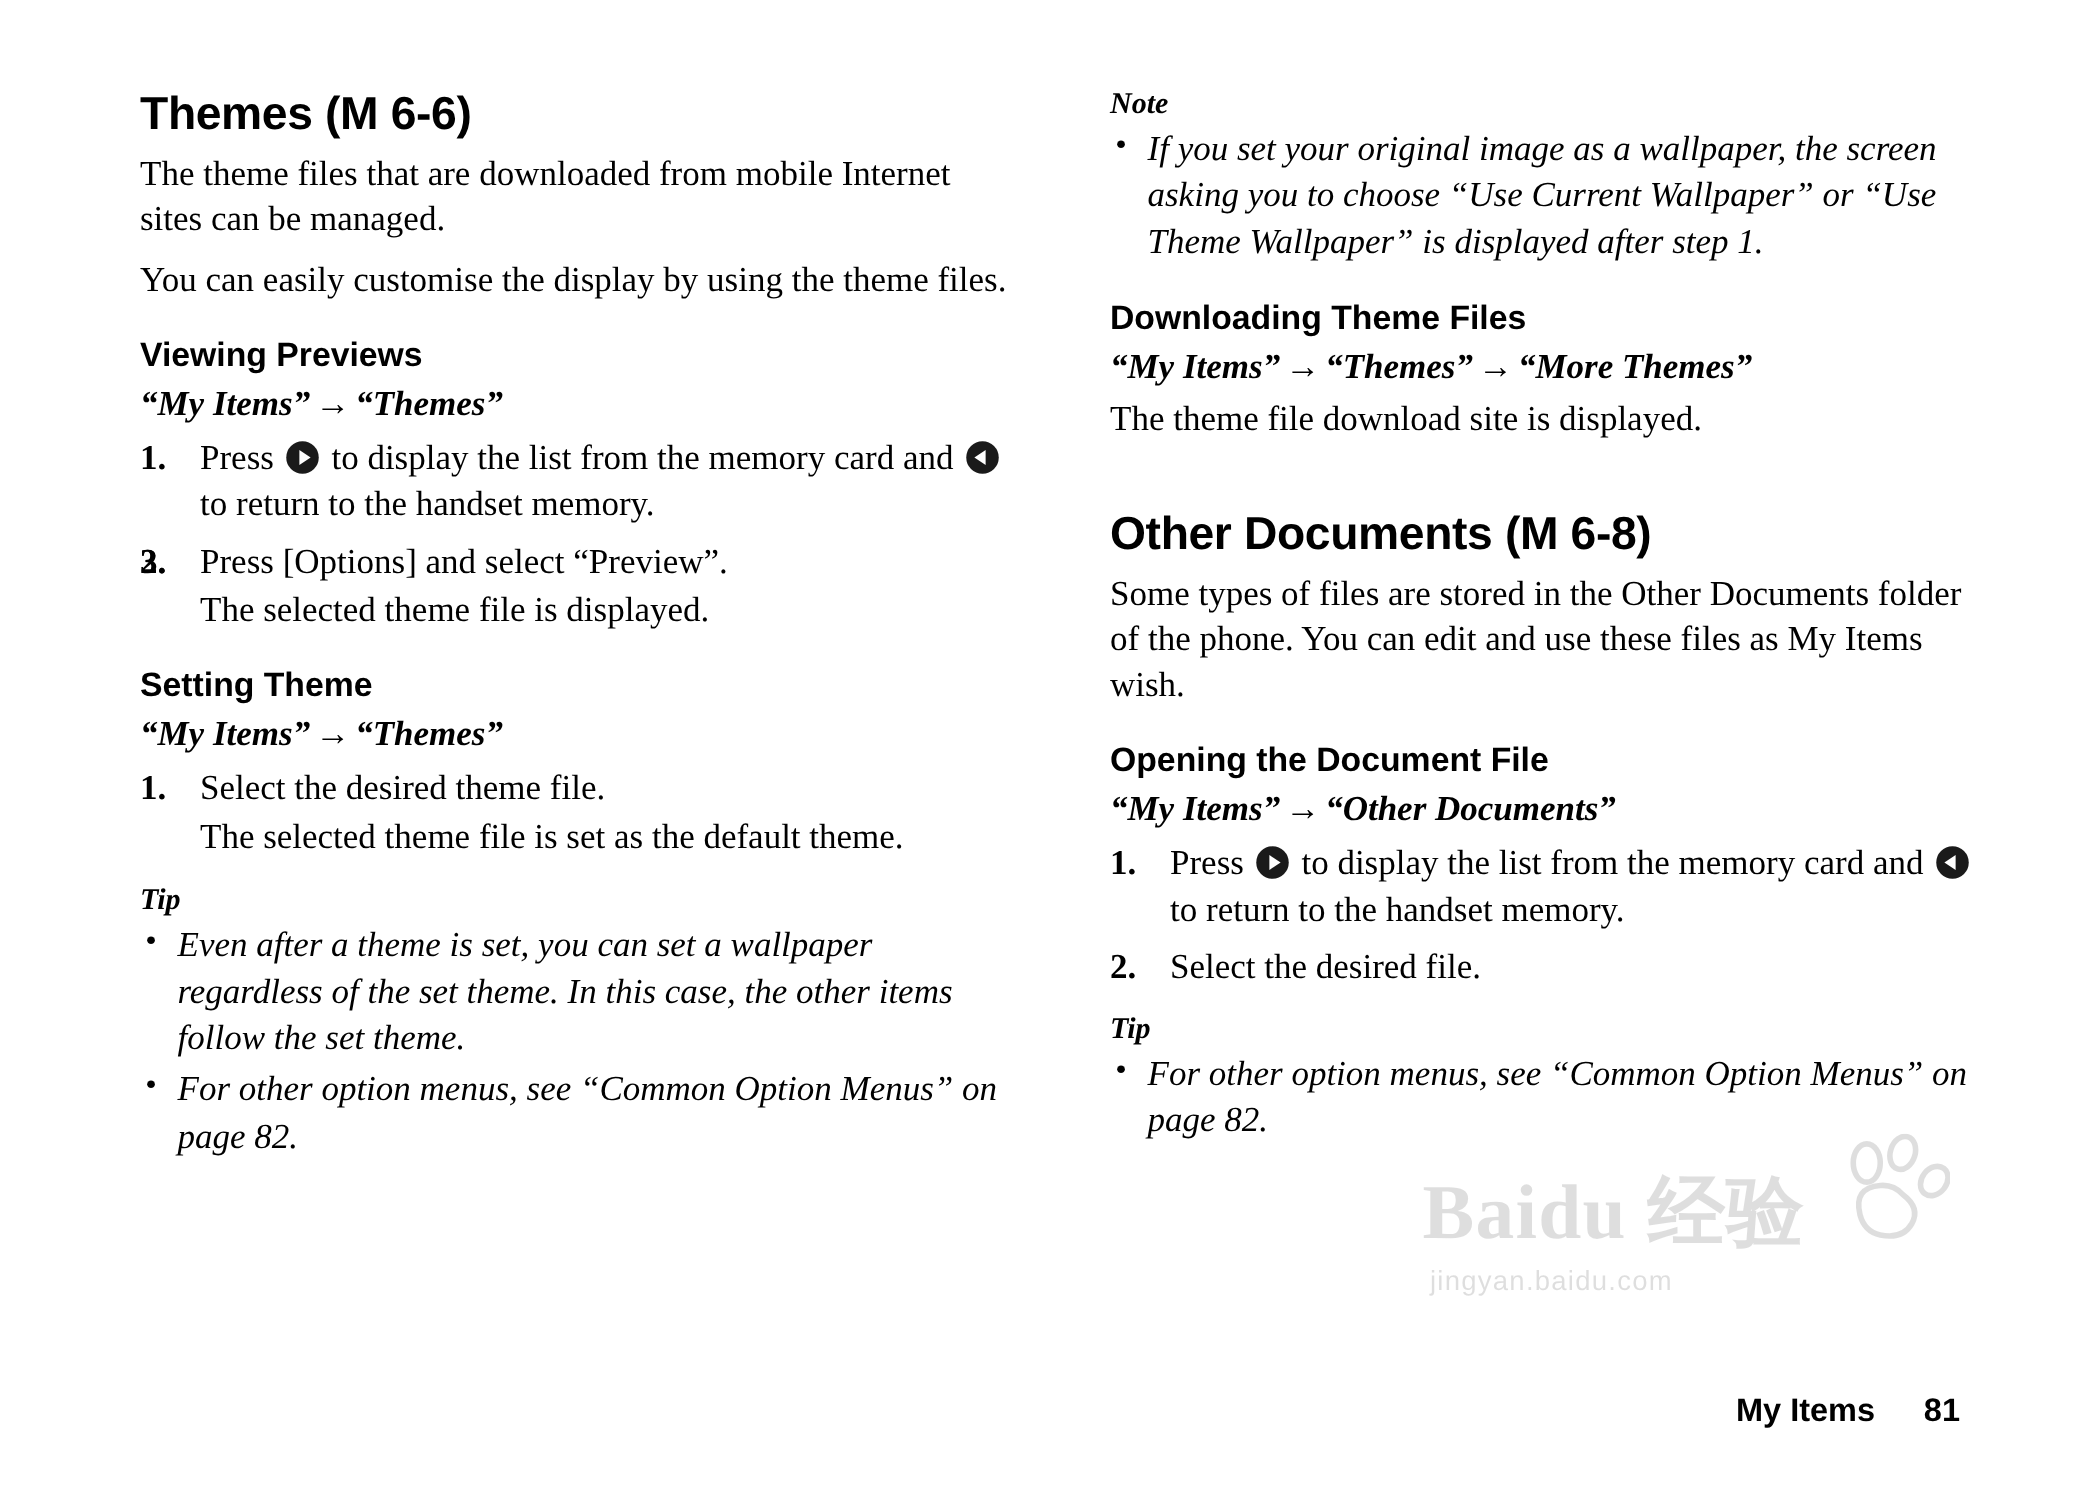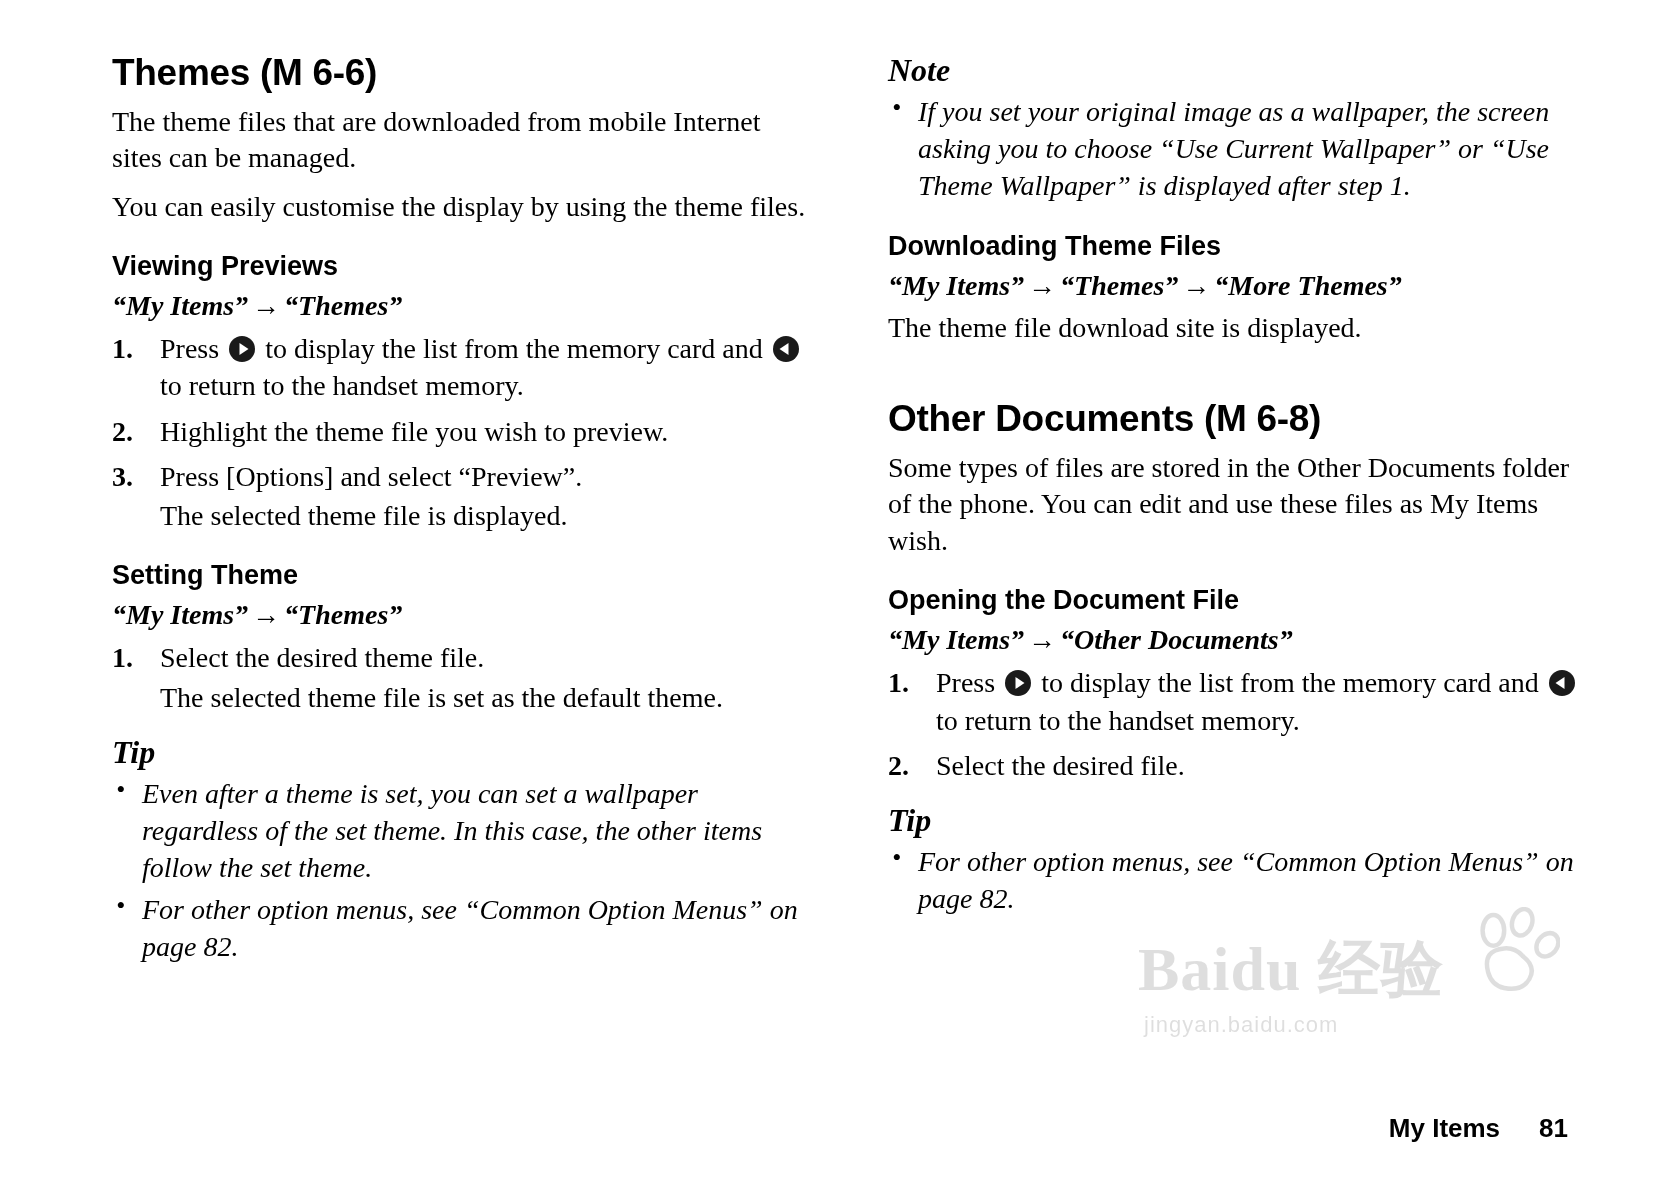--- a/index.html
+++ b/index.html
@@ -16,21 +16,21 @@
     overflow: hidden;
   }
   .page {
     position: absolute;
     left: 0; top: 0;
     width: 1680px;
     height: 1192px;
   }
   .col {
     position: absolute;
-    top: 52px;
+    top: 70px;
     width: 700px;
   }
   .col-left { left: 112px; }
   .col-right { left: 888px; }
 
   h1.title {
     font-family: "Liberation Sans", sans-serif;
     font-weight: bold;
     font-size: 37px;
     margin: 0 0 10px 0;
@@ -51,21 +51,21 @@
   p.path {
     font-family: "Liberation Serif", serif;
     font-style: italic;
     font-weight: bold;
     font-size: 28px;
     margin: 4px 0 8px 0;
   }
   p.italichead {
     font-style: italic;
     font-weight: bold;
-    font-size: 32px;
+    font-size: 24px;
     margin: 18px 0 4px 0;
   }
   ol.steps {
     margin: 0;
     padding: 0;
     list-style: none;
   }
   ol.steps > li {
     position: relative;
     padding-left: 48px;
@@ -198,21 +198,20 @@
       <li>
         <span class="num">1.</span>
         <span>Press</span>
         <span class="keyicon right"></span>
         <span>to display the list from the memory card and</span>
         <span class="keyicon left"></span>
         <span>to return to the handset memory.</span>
       </li>
       <li>
         <span class="num">2.</span>
-        <span>Highlight the theme file you wish to preview.</span>
       </li>
       <li>
         <span class="num">3.</span>
         <span>Press [Options] and select “Preview”.</span>
         <span class="subline">The selected theme file is displayed.</span>
       </li>
     </ol>
 
     <h2 class="sub">Setting Theme</h2>
 

